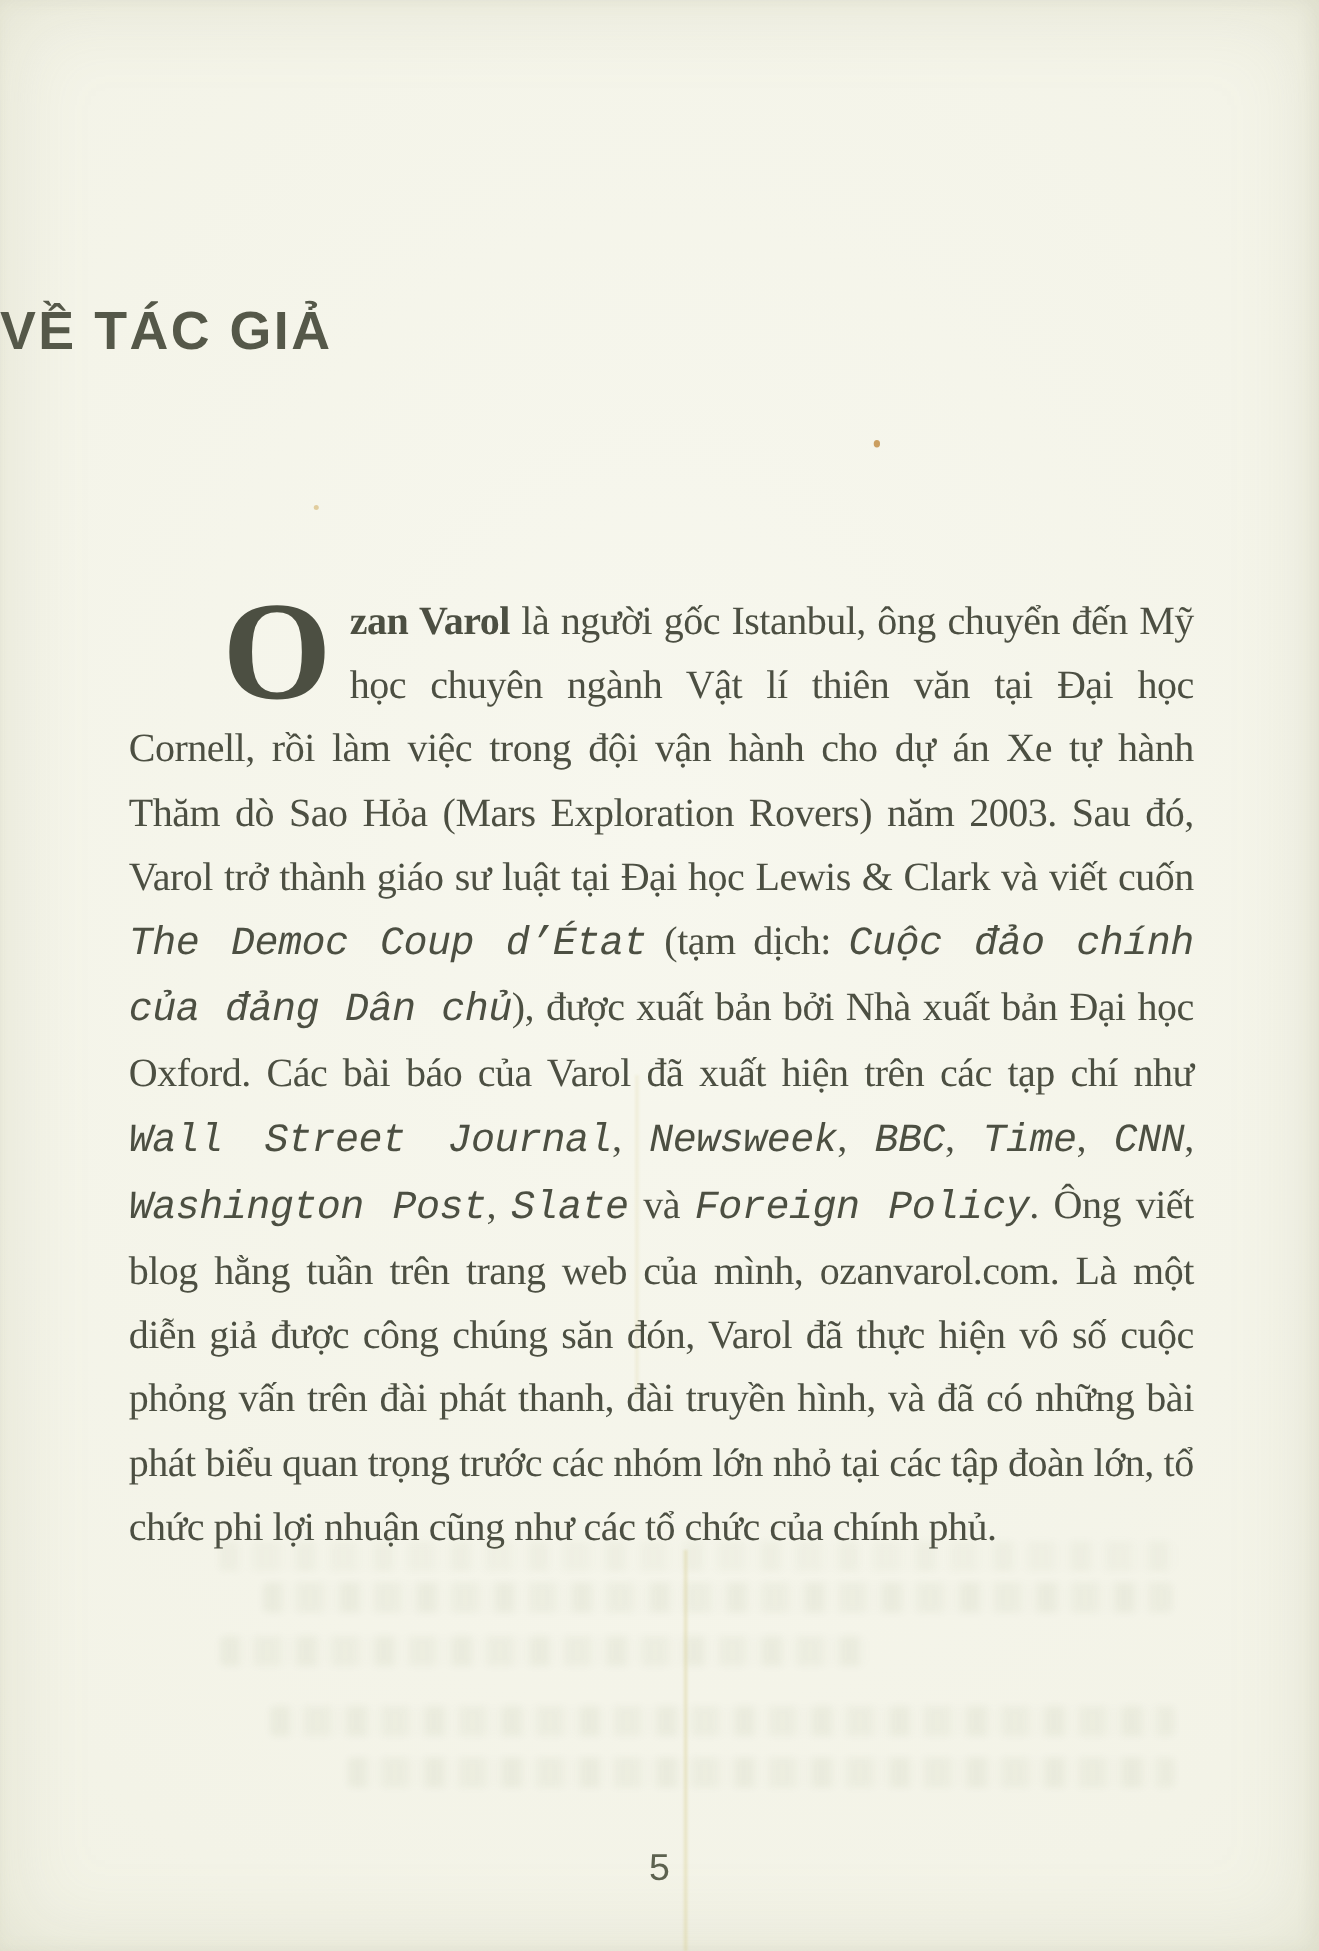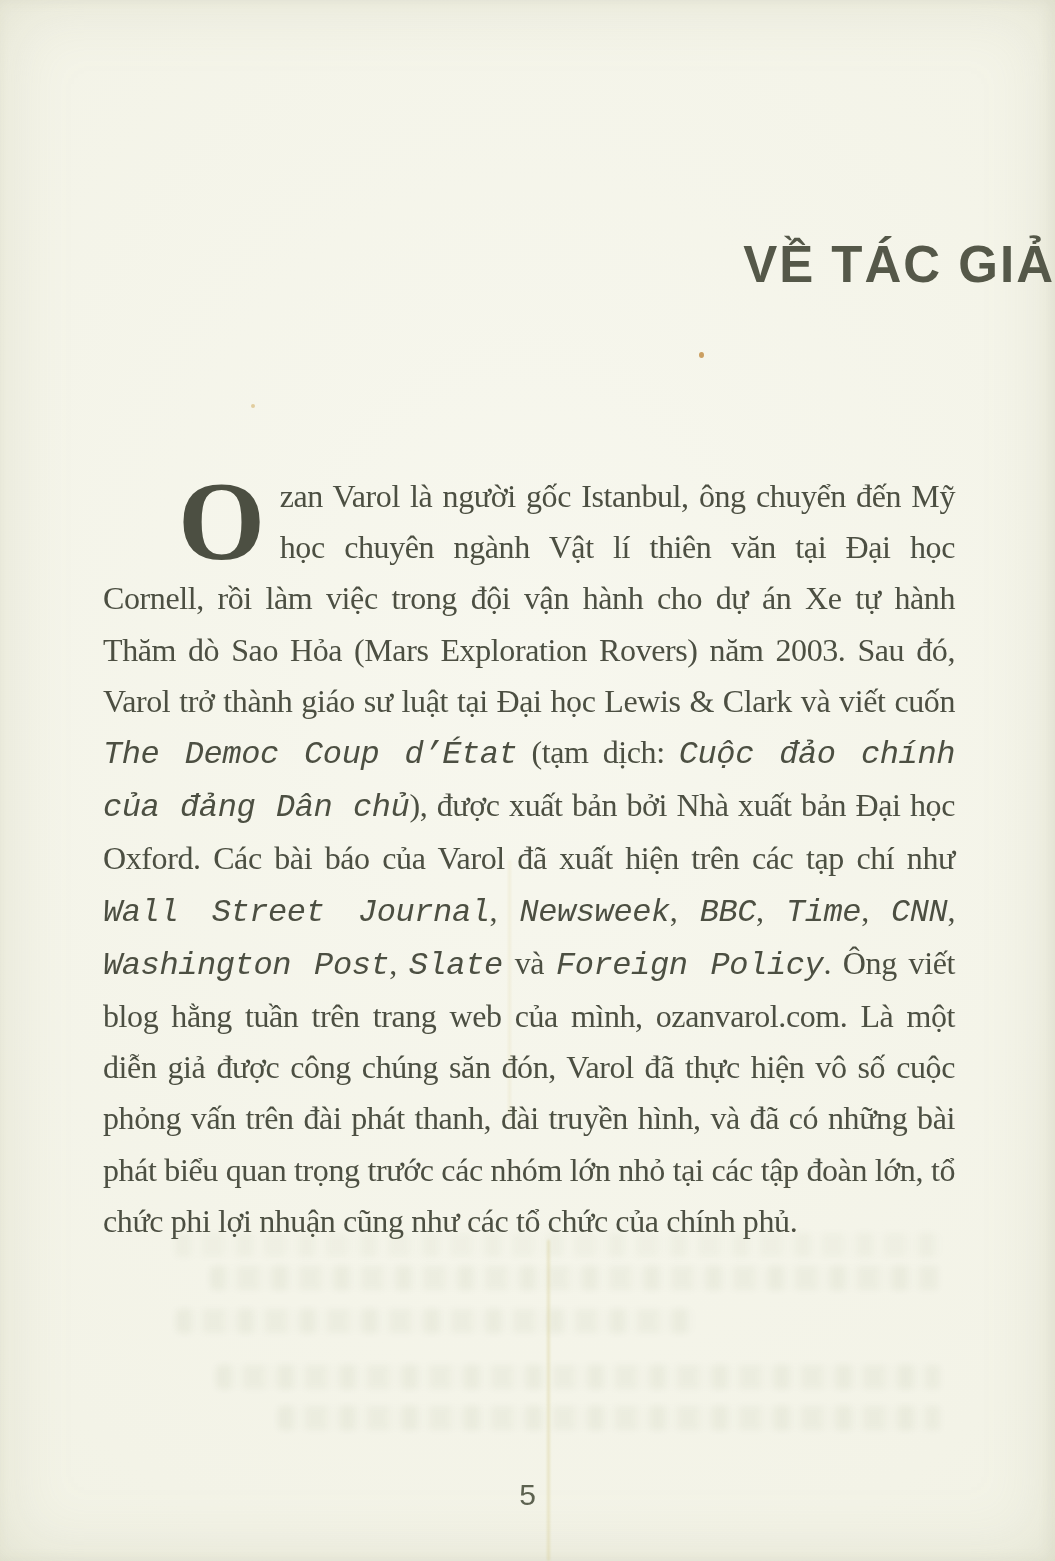--- a/index.html
+++ b/index.html
@@ -16,24 +16,24 @@
     background:
       radial-gradient(ellipse 130% 110% at 50% 42%, #f7f7ee 0%, var(--paper) 55%, #eef0e0 100%);
     box-shadow: inset 0 0 70px rgba(170,168,130,0.22), inset -4px 0 14px rgba(160,158,120,0.12);
     overflow:hidden;
     font-family:"Liberation Serif","DejaVu Serif",serif;
   }
   .title{
     position:absolute;
     top:228px;left:0;right:0;
     margin:0;
-    text-align:right;
+    text-align:left;
     font-family:"Liberation Sans","DejaVu Sans",sans-serif;
     font-weight:700;
-    font-size:51px;
+    font-size:43px;
     line-height:74px;
     letter-spacing:2px;
     color:var(--title-ink);
   }
   .body-text{
     position:absolute;
     top:471px;left:103px;width:852px;
     margin:0;
     font-size:32px;
     line-height:51.2px;
@@ -44,21 +44,21 @@
   }
   .dropcap{
     float:left;
     font-size:112px;
     line-height:88px;
     height:94px;
     font-weight:700;
     color:var(--ink);
     margin:6px 15px 0 75px;
   }
-  .seg-bold{font-weight:400;}
+  .seg-bold{font-weight:700;}
   .seg-italic{font-style:italic;font-family:Liberation Mono, monospace;}
   .seg-normal{font-style:normal;font-weight:400;font-family:Liberation Serif, serif;}
   .page-number{
     position:absolute;
     top:1478px;left:0;right:0;
     text-align:center;
     font-family:"Liberation Sans","DejaVu Sans",sans-serif;
     font-size:30px;
     color:var(--pagenum-ink);
   }

